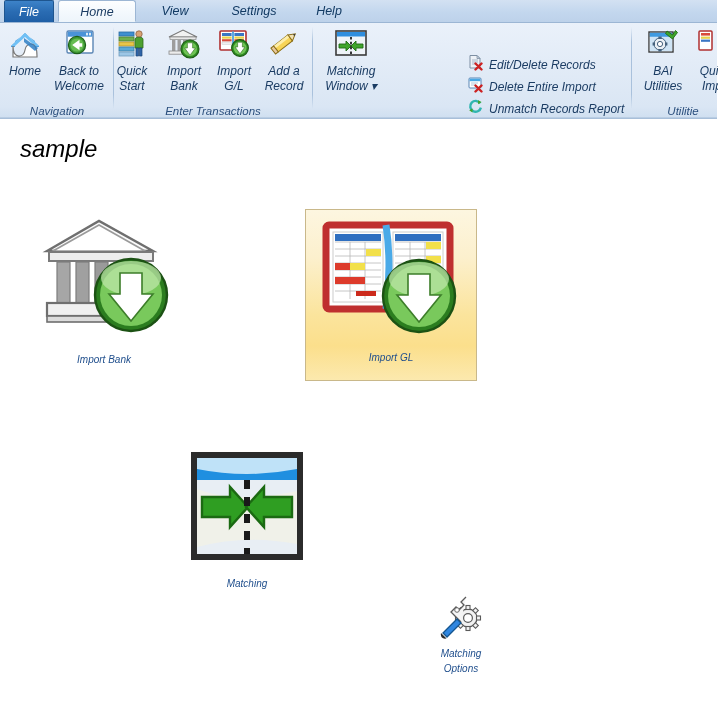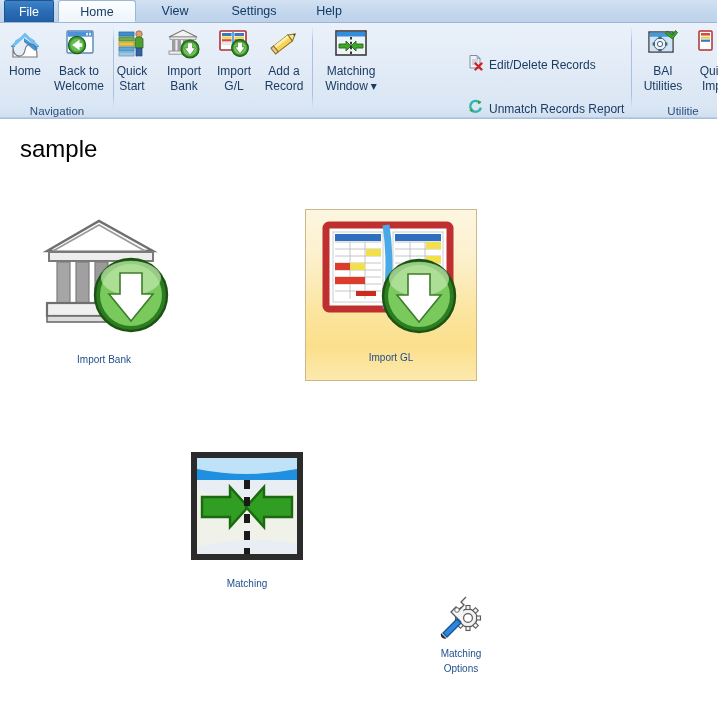--- a/index.html
+++ b/index.html
@@ -3,21 +3,21 @@
 <meta charset="utf-8">
 <style>
   html,body{margin:0;padding:0;}
   body{
     width:718px;height:703px;overflow:hidden;
     font-family:"Liberation Sans", sans-serif;
     background:#ffffff;
     color:#1a1a1a;
     -webkit-font-smoothing:antialiased;
   }
-  .app{position:relative;width:717px;height:703px;}
+  .app{position:relative;width:717px;height:703px;font-style:italic;}
 
   
   .tabstrip{
     position:relative;height:22px;
     background:linear-gradient(to bottom,#d3e1f2 0%,#c3d7ee 55%,#bdd2ea 100%);
     border-bottom:1px solid #9cb6d4;
   }
   .tab{
     position:absolute;top:0;height:22px;line-height:22px;
     font-size:12.5px;color:#123a63;text-align:center;
@@ -213,20 +213,21 @@
             <path d="M27 13 L33.5 16.75 L27 20.5 Z" fill="#f2e2b4" stroke="#8a6d15" stroke-width="1"></path>
             <path d="M31.4 15.5 L33.5 16.75 L31.4 18 Z" fill="#3a3a3a"></path>
             <rect x="5.5" y="13" width="3.5" height="7.5" fill="#e8c9a0" stroke="#8a6d15" stroke-width="1"></rect>
           </g>
         </svg>
       </span>
       <span class="lbl">Add a</span>
       <span class="lbl">Record</span>
     </div>
 
+    <div class="grp-label" style="left:115px;width:196px;">Enter Transactions</div>
 
     <div class="btn-big" style="left:316px;width:70px;">
       <span class="ico">
         <svg width="38" height="34" viewBox="0 0 38 34">
           <rect x="4" y="5" width="30" height="24" fill="#eef3f8" stroke="#3a3a3a" stroke-width="1.6"></rect>
           <rect x="5" y="6" width="28" height="4.5" fill="#2f8ede"></rect>
           <path d="M7 18 L14 18 L14 15 L19 20 L14 25 L14 22 L7 22 Z" fill="#3fa52c" stroke="#1f6b14" stroke-width="0.9"></path>
           <path d="M31 18 L24 18 L24 15 L19 20 L24 25 L24 22 L31 22 Z" fill="#3fa52c" stroke="#1f6b14" stroke-width="0.9"></path>
           <path d="M19 11 L19 28" stroke="#222" stroke-width="1.8" stroke-dasharray="2.6 2.2"></path>
         </svg>
@@ -243,20 +244,31 @@
         <svg width="17" height="17" viewBox="0 0 17 17">
           <path d="M3 1.5 L10 1.5 L13 4.5 L13 14 L3 14 Z" fill="#eef2f7" stroke="#7d8fa3" stroke-width="1"></path>
           <path d="M10 1.5 L10 4.5 L13 4.5 Z" fill="#cfd9e4" stroke="#7d8fa3" stroke-width="0.8"></path>
           <path d="M5 6 H11 M5 8 H11 M5 10 H9" stroke="#9fb0c2" stroke-width="0.9"></path>
           <path d="M8.5 9.5 L14.5 15.5 M14.5 9.5 L8.5 15.5" stroke="#cc2222" stroke-width="2.4" stroke-linecap="round"></path>
         </svg>
       </span>
       <span class="lbl">Edit/Delete Records</span>
     </div>
 
+    <div class="btn-small" style="left:467px;top:53px;">
+      <span>
+        <svg width="17" height="17" viewBox="0 0 17 17">
+          <rect x="2" y="2" width="12" height="10" rx="1" fill="#ffffff" stroke="#5b86b5" stroke-width="1"></rect>
+          <rect x="2.6" y="2.6" width="10.8" height="2.6" fill="#49a8e4"></rect>
+          <path d="M4 7 H11 M4 9 H9" stroke="#a9c2d8" stroke-width="0.9"></path>
+          <path d="M8.5 9.5 L14.5 15.5 M14.5 9.5 L8.5 15.5" stroke="#cc2222" stroke-width="2.4" stroke-linecap="round"></path>
+        </svg>
+      </span>
+      <span class="lbl">Delete Entire Import</span>
+    </div>
 
     <div class="btn-small" style="left:467px;top:75px;">
       <span>
         <svg width="17" height="17" viewBox="0 0 17 17">
           <path d="M13.2 5.4 A5.4 5.4 0 1 0 13.9 9.6" fill="none" stroke="#2fb5b0" stroke-width="2.4"></path>
           <path d="M11 2.3 L14.6 4.1 L11.2 6.2 Z" fill="#3fa52c"></path>
           <path d="M5.4 14.4 L2.2 12.2 L5.6 10.4 Z" fill="#3fa52c"></path>
         </svg>
       </span>
       <span class="lbl">Unmatch Records Report</span>

